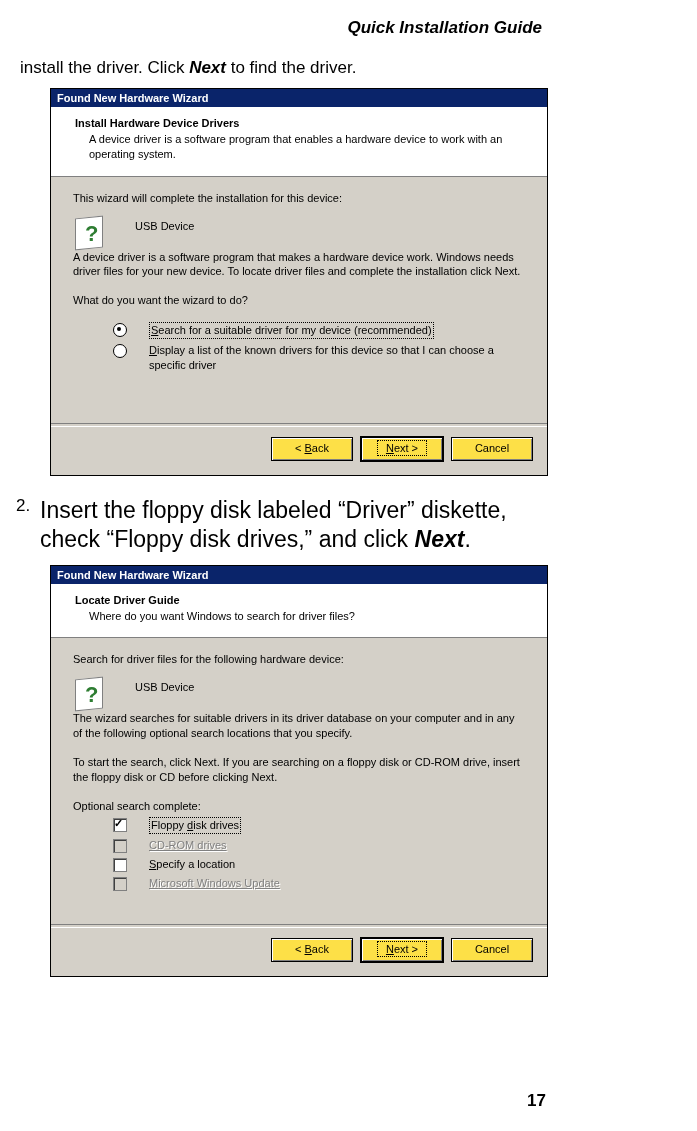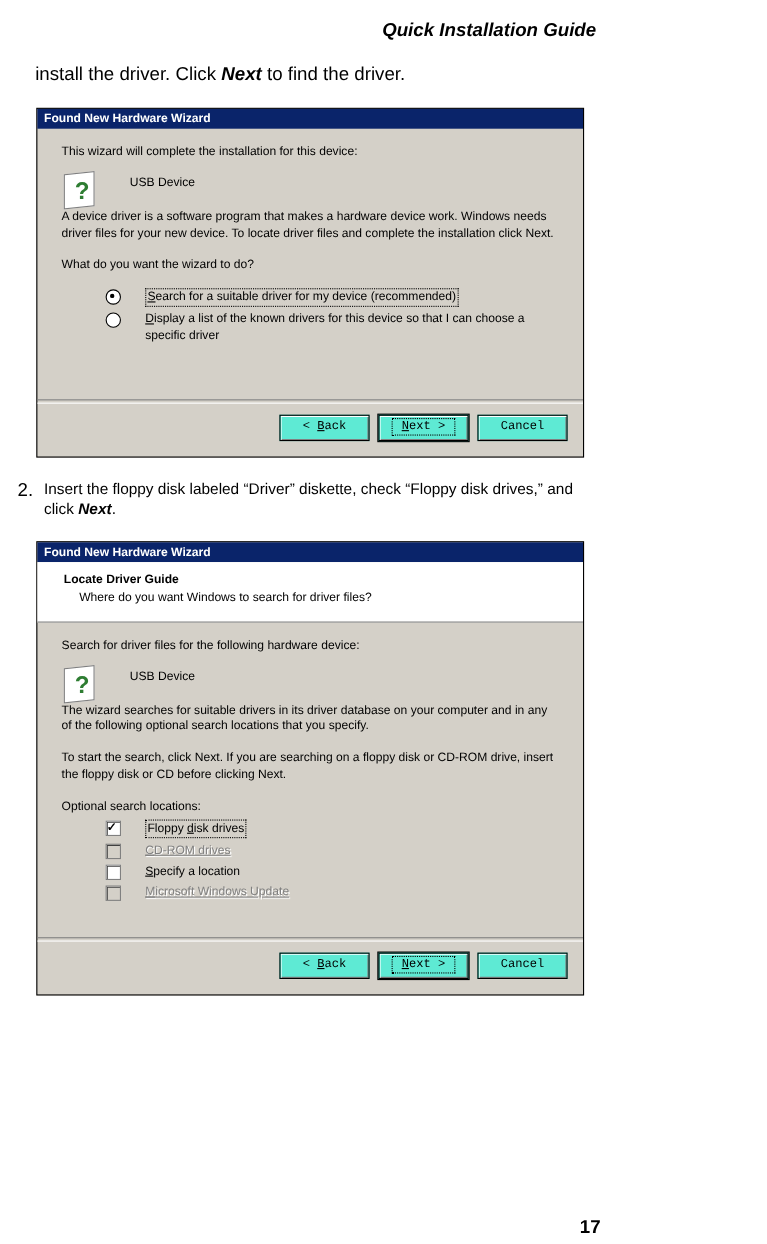--- a/index.html
+++ b/index.html
@@ -18,47 +18,47 @@
   }
   .doc-header {
     text-align: right;
     font-style: italic;
     font-weight: bold;
     font-size: 17px;
     margin: 0 6px 20px 0;
   }
   .intro-line {
     font-size: 17px;
-    margin: 0 0 8px 16px;
+    margin: 0 0 8px 4px;
   }
   .intro-line .italic-bold {
     font-style: italic;
     font-weight: bold;
   }
   .step-row {
     display: flex;
     margin: 20px 0 8px 0;
   }
   .step-num {
     width: 24px;
     flex: 0 0 24px;
     font-size: 17px;
   }
   .step-text {
-    font-size: 14px;
+    font-size: 23px;
     line-height: 1.28;
   }
   .step-text .italic-bold {
     font-style: italic;
     font-weight: bold;
   }
   .dialog-wrap {
     display: flex;
-    justify-content: center;
-    margin-top: 20px;
+    justify-content: flex-end;
+    margin-top: 10px;
   }
   .dialog {
     width: 498px;
     border: 1px solid #000;
     background: #d4d0c8;
     font-family: Tahoma, "MS Sans Serif", sans-serif;
     font-size: 11px;
     color: #000;
     box-sizing: border-box;
   }
@@ -190,41 +190,41 @@
   }
   .buttons {
     display: flex;
     justify-content: flex-end;
     gap: 8px;
     padding: 0 14px 14px 0;
   }
   .btn {
     width: 80px;
     height: 22px;
-    background: #5eead4;
+    background: #fde047;
     border: 1px solid #000;
     box-shadow: inset 1px 1px 0 #fff, inset -1px -1px 0 #808080;
-    font-family: Liberation Mono, monospace;
+    font-family: Liberation Sans, sans-serif;
     font-size: 11px;
     text-align: center;
     line-height: 20px;
     position: relative;
   }
   .btn.default {
     box-shadow: 0 0 0 1px #000, inset 1px 1px 0 #fff, inset -1px -1px 0 #808080;
   }
   .btn.default .blabel {
     border: 1px dotted #000;
     display: inline-block;
     padding: 0 8px;
     line-height: 14px;
   }
   .page-number {
     position: absolute;
-    bottom: 5px;
+    bottom: 20px;
     right: 18px;
     font-weight: bold;
     font-size: 17px;
   }
   .content2 { min-height: 260px; }
 </style>
 </head>
 <body>
 
 <div class="page">
@@ -232,20 +232,24 @@
   <div class="doc-header">Quick Installation Guide</div>
 
   <div class="intro-line">
     <span>install the driver. Click </span><span class="italic-bold">Next</span><span> to find the driver.</span>
   </div>
 
   <div class="dialog-wrap">
     <div class="dialog">
       <div class="titlebar">
         <span>Found New Hardware Wizard</span>
+      </div>
+      <div class="banner">
+        <div class="btitle">Install Hardware Device Drivers</div>
+        <div class="bdesc">A device driver is a software program that enables a hardware device to work with an operating system.</div>
       </div>
       <div class="content">
         <div class="row">This wizard will complete the installation for this device:</div>
         <div class="qmark">
           <div class="sheet"></div>
             <div class="qm">?</div>
         </div>
         <div class="device-line">USB Device</div>
         <div class="row">A device driver is a software program that makes a hardware device work. Windows needs driver files for your new device. To locate driver files and complete the installation click Next.</div>
         <div class="row">What do you want the wizard to do?</div>
@@ -285,21 +289,21 @@
       </div>
       <div class="content content2">
         <div class="row">Search for driver files for the following hardware device:</div>
         <div class="qmark">
           <div class="sheet"></div>
             <div class="qm">?</div>
         </div>
         <div class="device-line">USB Device</div>
         <div class="row">The wizard searches for suitable drivers in its driver database on your computer and in any of the following optional search locations that you specify.</div>
         <div class="row">To start the search, click Next. If you are searching on a floppy disk or CD-ROM drive, insert the floppy disk or CD before clicking Next.</div>
-        <div class="row" style="margin-bottom:4px">Optional search locations:</div>
+        <div class="row" style="margin-bottom:4px">Optional search complete:</div>
 
         <div class="check-row">
           <div class="check on"></div>
           <div class="opt-label focus">Floppy <u>d</u>isk drives</div>
         </div>
         <div class="check-row">
           <div class="check disabled"></div>
           <div class="opt-label disabled"><u>C</u>D-ROM drives</div>
         </div>
         <div class="check-row">

